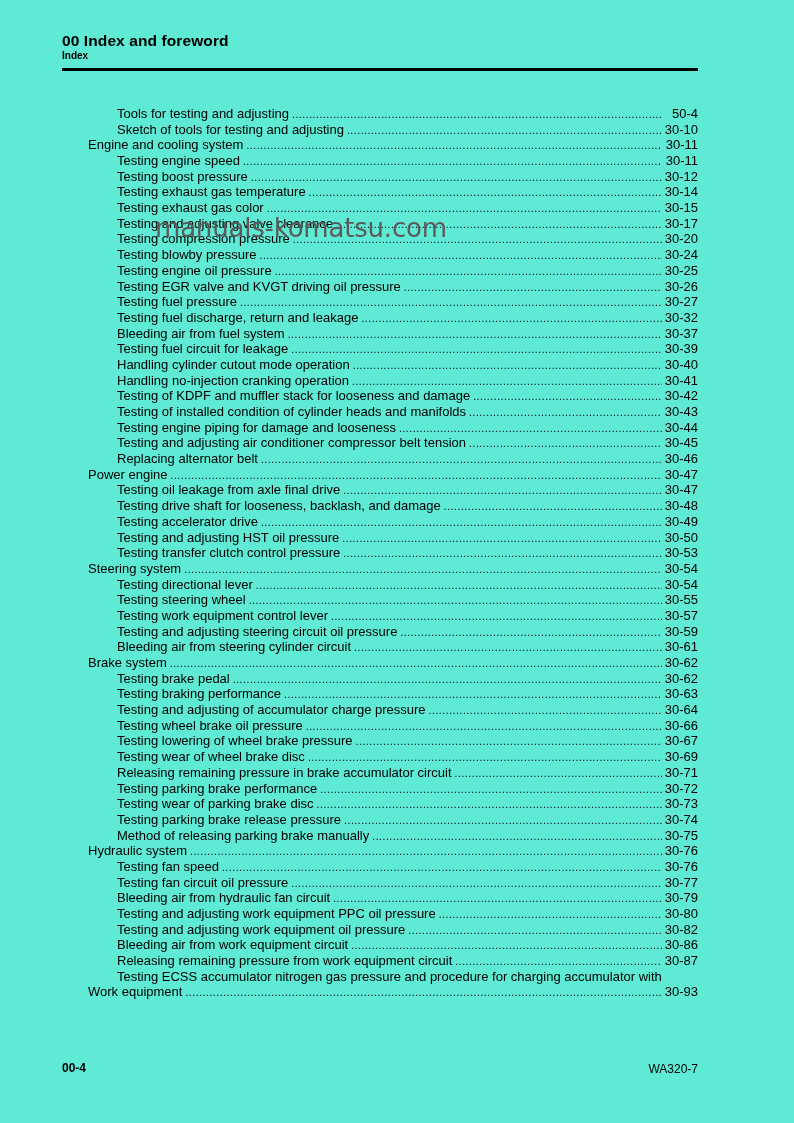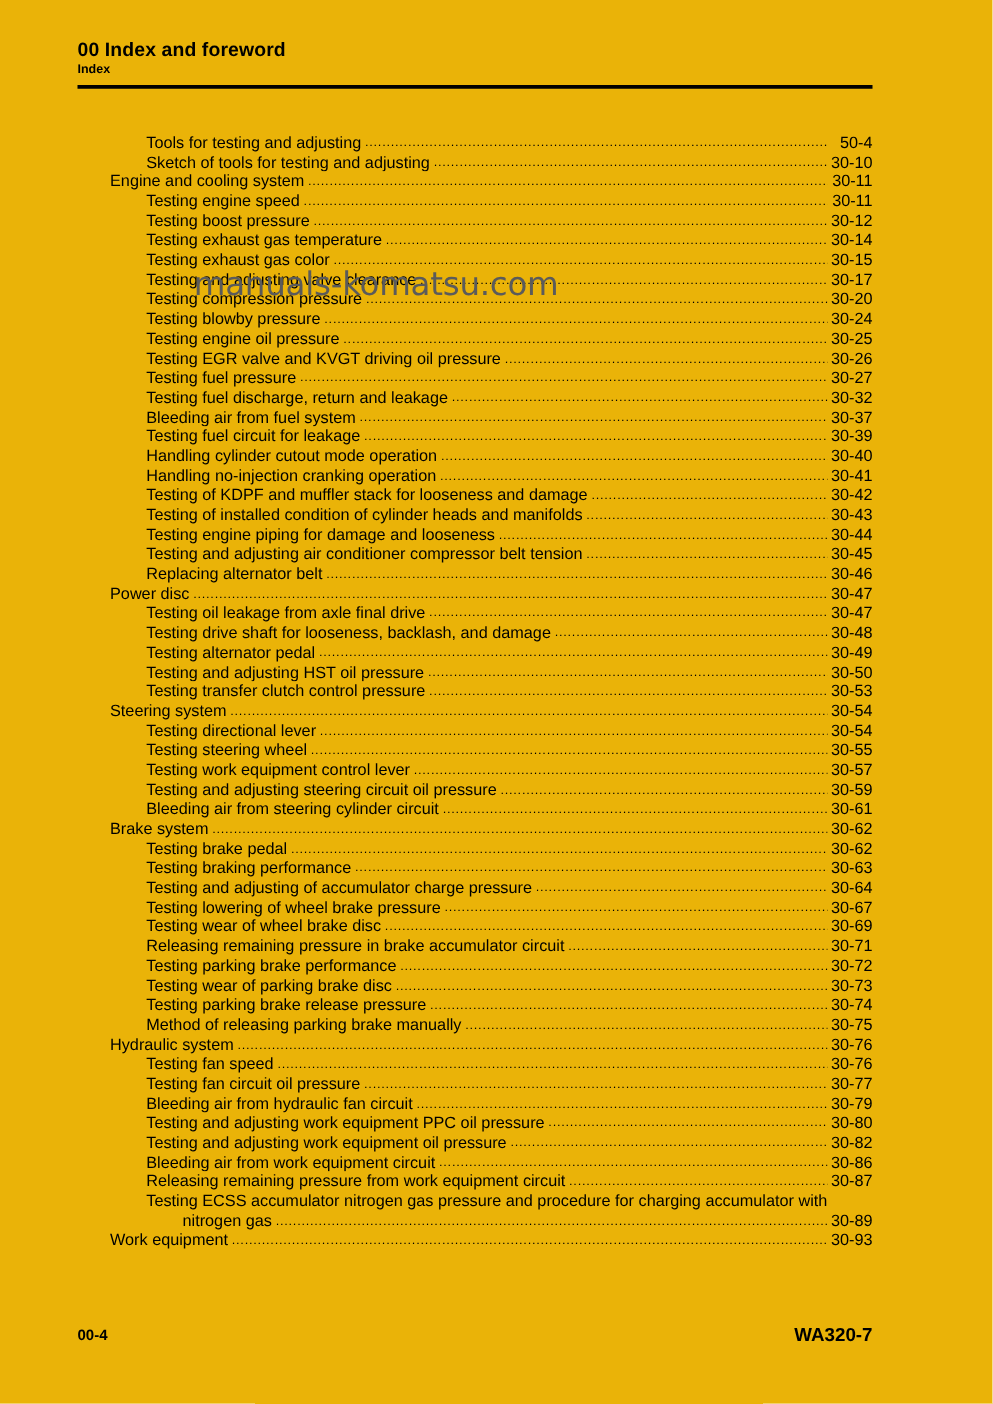--- a/index.html
+++ b/index.html
@@ -8,21 +8,21 @@
     background: #ffffff;
   }
   body {
     font-family: "Liberation Sans", sans-serif;
     color: #000000;
   }
   #page {
     position: relative;
     width: 794px;
     height: 1123px;
-    background: #eab308;
+    background: #5eead4;
     overflow: hidden;
   }
 
   
   #header {
     position: absolute;
     left: 62px;
     top: 32px;
     width: 636px;
   }
@@ -118,22 +118,22 @@
     left: 62px;
     top: 1061px;
     font-size: 12px;
     font-weight: bold;
     line-height: 14px;
   }
   #footer-right {
     position: absolute;
     right: 96px;
     top: 1063px;
-    font-size: 15px;
-    font-weight: bold;
+    font-size: 12px;
+    font-weight: normal;
     line-height: 12px;
   }
 </style>
 </head>
 <body>
 
 <div id="page">
 
   <div id="header">
     <div class="doc-title">00 Index and foreword</div>
@@ -251,36 +251,36 @@
         <span class="toc-label">Testing and adjusting air conditioner compressor belt tension</span>
         <span class="toc-leader"></span>
         <span class="toc-page">30-45</span>
       </div>
       <div class="toc-row lvl2">
         <span class="toc-label">Replacing alternator belt</span>
         <span class="toc-leader"></span>
         <span class="toc-page">30-46</span>
       </div>
       <div class="toc-row lvl1">
-        <span class="toc-label">Power disc</span>
+        <span class="toc-label">Power engine</span>
         <span class="toc-leader"></span>
         <span class="toc-page">30-47</span>
       </div>
       <div class="toc-row lvl2">
         <span class="toc-label">Testing oil leakage from axle final drive</span>
         <span class="toc-leader"></span>
         <span class="toc-page">30-47</span>
       </div>
       <div class="toc-row lvl2">
         <span class="toc-label">Testing drive shaft for looseness, backlash, and damage</span>
         <span class="toc-leader"></span>
         <span class="toc-page">30-48</span>
       </div>
       <div class="toc-row lvl2">
-        <span class="toc-label">Testing alternator pedal</span>
+        <span class="toc-label">Testing accelerator drive</span>
         <span class="toc-leader"></span>
         <span class="toc-page">30-49</span>
       </div>
       <div class="toc-row lvl2">
         <span class="toc-label">Testing and adjusting HST oil pressure</span>
         <span class="toc-leader"></span>
         <span class="toc-page">30-50</span>
       </div>
       <div class="toc-row lvl2">
         <span class="toc-label">Testing transfer clutch control pressure</span>
@@ -329,20 +329,25 @@
       </div>
       <div class="toc-row lvl2">
         <span class="toc-label">Testing braking performance</span>
         <span class="toc-leader"></span>
         <span class="toc-page">30-63</span>
       </div>
       <div class="toc-row lvl2">
         <span class="toc-label">Testing and adjusting of accumulator charge pressure</span>
         <span class="toc-leader"></span>
         <span class="toc-page">30-64</span>
+      </div>
+      <div class="toc-row lvl2">
+        <span class="toc-label">Testing wheel brake oil pressure</span>
+        <span class="toc-leader"></span>
+        <span class="toc-page">30-66</span>
       </div>
       <div class="toc-row lvl2">
         <span class="toc-label">Testing lowering of wheel brake pressure</span>
         <span class="toc-leader"></span>
         <span class="toc-page">30-67</span>
       </div>
       <div class="toc-row lvl2">
         <span class="toc-label">Testing wear of wheel brake disc</span>
         <span class="toc-leader"></span>
         <span class="toc-page">30-69</span>
@@ -410,25 +415,20 @@
       <div class="toc-row lvl2">
         <span class="toc-label">Releasing remaining pressure from work equipment circuit</span>
         <span class="toc-leader"></span>
         <span class="toc-page">30-87</span>
       </div>
       <div class="toc-row lvl2 nopage">
         <span class="toc-label">Testing ECSS accumulator nitrogen gas pressure and procedure for charging accumulator with</span>
         <span class="toc-leader"></span>
         <span class="toc-page"></span>
       </div>
-      <div class="toc-row lvl cont">
-        <span class="toc-label">nitrogen gas</span>
-        <span class="toc-leader"></span>
-        <span class="toc-page">30-89</span>
-      </div>
       <div class="toc-row lvl1">
         <span class="toc-label">Work equipment</span>
         <span class="toc-leader"></span>
         <span class="toc-page">30-93</span>
       </div>
     </div>
 
   <div id="watermark">manuals-komatsu.com</div>
 
   <div id="footer-left">00-4</div>

